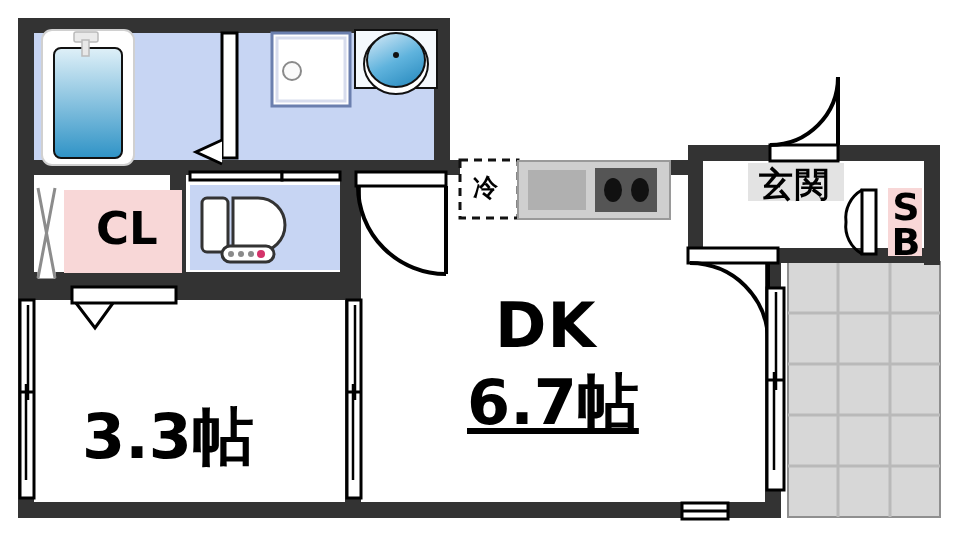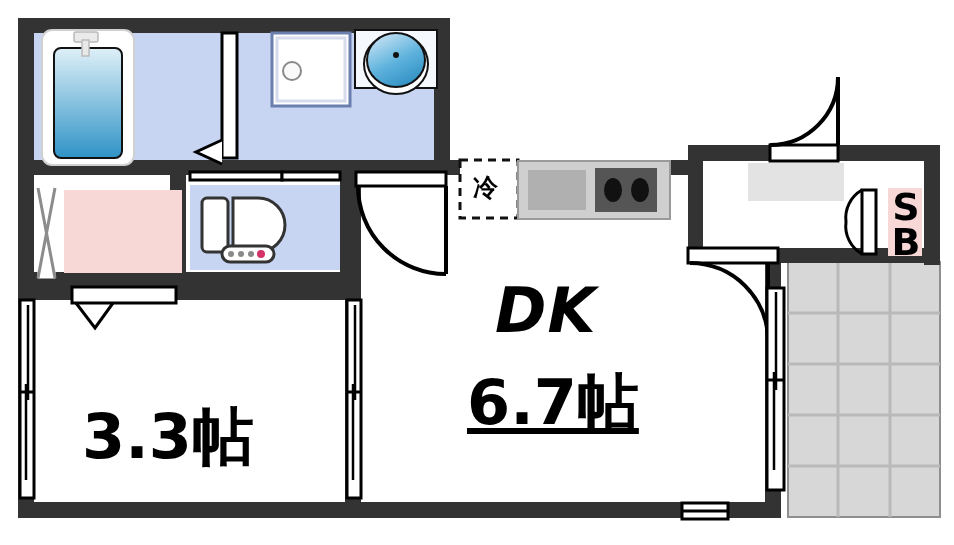--- a/index.html
+++ b/index.html
@@ -217,26 +217,28 @@
       <line x1="347" y1="392" x2="361" y2="392" stroke="#000" stroke-width="3"></line>
     </g>
 
     <g>
       <rect x="682" y="503" width="46" height="16" fill="#ffffff" stroke="#000" stroke-width="3"></rect>
       <line x1="682" y1="511" x2="728" y2="511" stroke="#000" stroke-width="3"></line>
     </g>
 
   </svg>
 
+  <div class="lbl cl-lbl" style="left:96px;top:206px;">CL</div>
 
   <div class="lbl rm-size" style="left:82px;top:395px;margin-top:11px;">3.3帖</div>
 
-  <div class="lbl rm-name" style="left:495px;top:280px;font-style:italic;">DK</div>
+  <div class="lbl rm-name" style="left:495px;top:295px;">DK</div>
   <div class="lbl rm-size" style="left:467px;top:372px;text-decoration:underline;">6.7帖</div>
 
   <div class="lbl fr-lbl" style="left:473px;top:175px;">冷</div>
 
+  <div class="lbl gen-lbl" style="left:759px;top:167px;">玄関</div>
 
   <div class="lbl sb-lbl" style="left:891px;top:190px;width:30px;">
       <span style="display:block;">S<br>B</span>
     </div>
 
 </div>
 
 </body></html>

